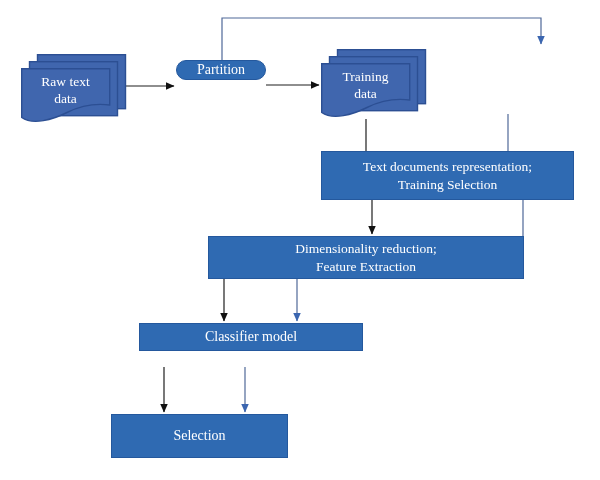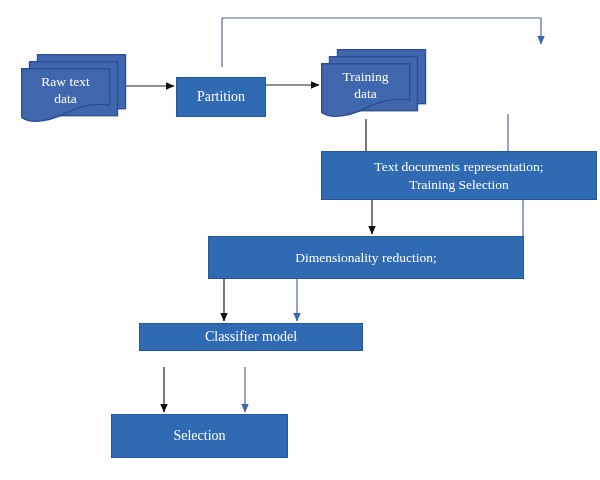--- a/index.html
+++ b/index.html
@@ -64,44 +64,45 @@
       <rect class="doc-back" x="16.5" y="0.7" width="88" height="54"></rect>
       <rect class="doc-back" x="8.5" y="7.7" width="88" height="54"></rect>
       <path class="doc-front" d="M0.7,14.7 H88.7 V51 C73,49 60,51.5 46,58.5 C32,65.5 12,71.5 0.7,63.5 Z"></path>
     </svg>
     <div class="doc-label">
       <span>Raw text</span>
       <span>data</span>
     </div>
   </div>
 
-  <div class="box" style="left:176px;top:77px;width:90px;height:40px;font-size:14px;">
+  <div class="box" style="left:176px;top:60px;width:90px;height:20px;font-size:14px;border-radius:17px;">
     <span>Partition</span>
   </div>
 
   <div class="doc-stack" style="left:321px;top:49px;">
     <svg width="106" height="76">
       <rect class="doc-back" x="16.5" y="0.7" width="88" height="54"></rect>
       <rect class="doc-back" x="8.5" y="7.7" width="88" height="54"></rect>
       <path class="doc-front" d="M0.7,14.7 H88.7 V51 C73,49 60,51.5 46,58.5 C32,65.5 12,71.5 0.7,63.5 Z"></path>
     </svg>
     <div class="doc-label">
       <span>Training</span>
       <span>data</span>
     </div>
   </div>
 
 
-  <div class="box" style="left:321px;top:151px;width:276px;height:49px;justify-content:center;">
+  <div class="box" style="left:321px;top:151px;width:253px;height:49px;justify-content:center;">
     <span>Text documents representation;</span>
     <span>Training Selection</span>
   </div>
 
   <div class="box" style="left:172px;top:236px;width:316px;height:43px;margin-left:36px;">
     <span>Dimensionality reduction;</span>
+    <span>Feature Extraction</span>
   </div>
 
   <div class="box" style="left:139px;top:323px;width:224px;height:28px;font-size:14px;">
     <span>Classifier model</span>
   </div>
 
   <div class="box" style="left:111px;top:414px;width:177px;height:44px;font-size:14px;">
     <span>Selection</span>
   </div>
 

